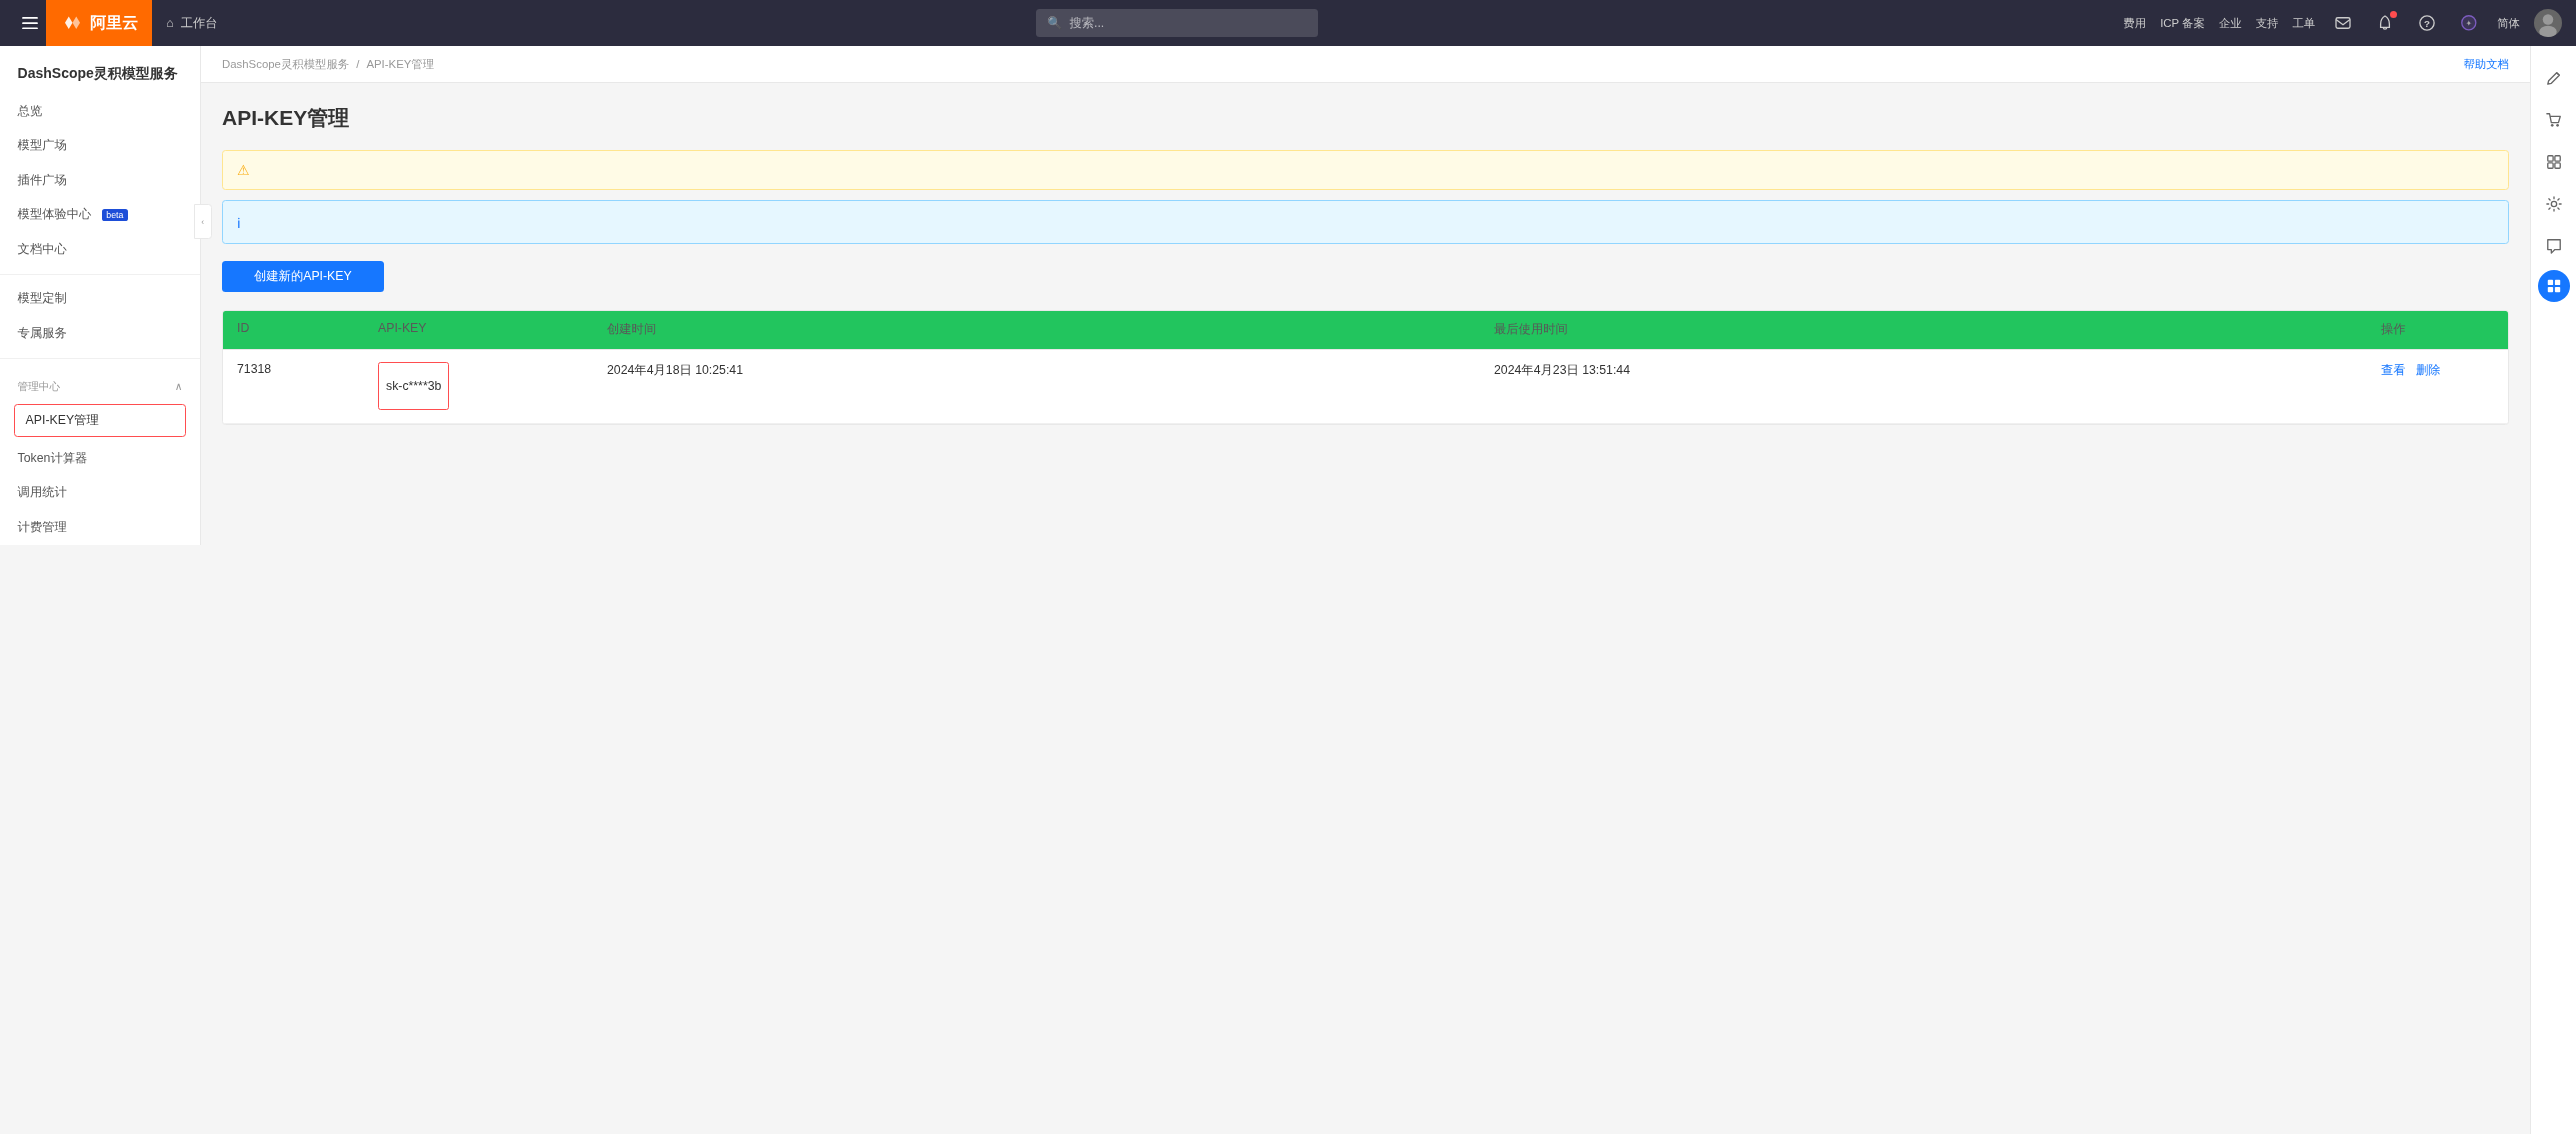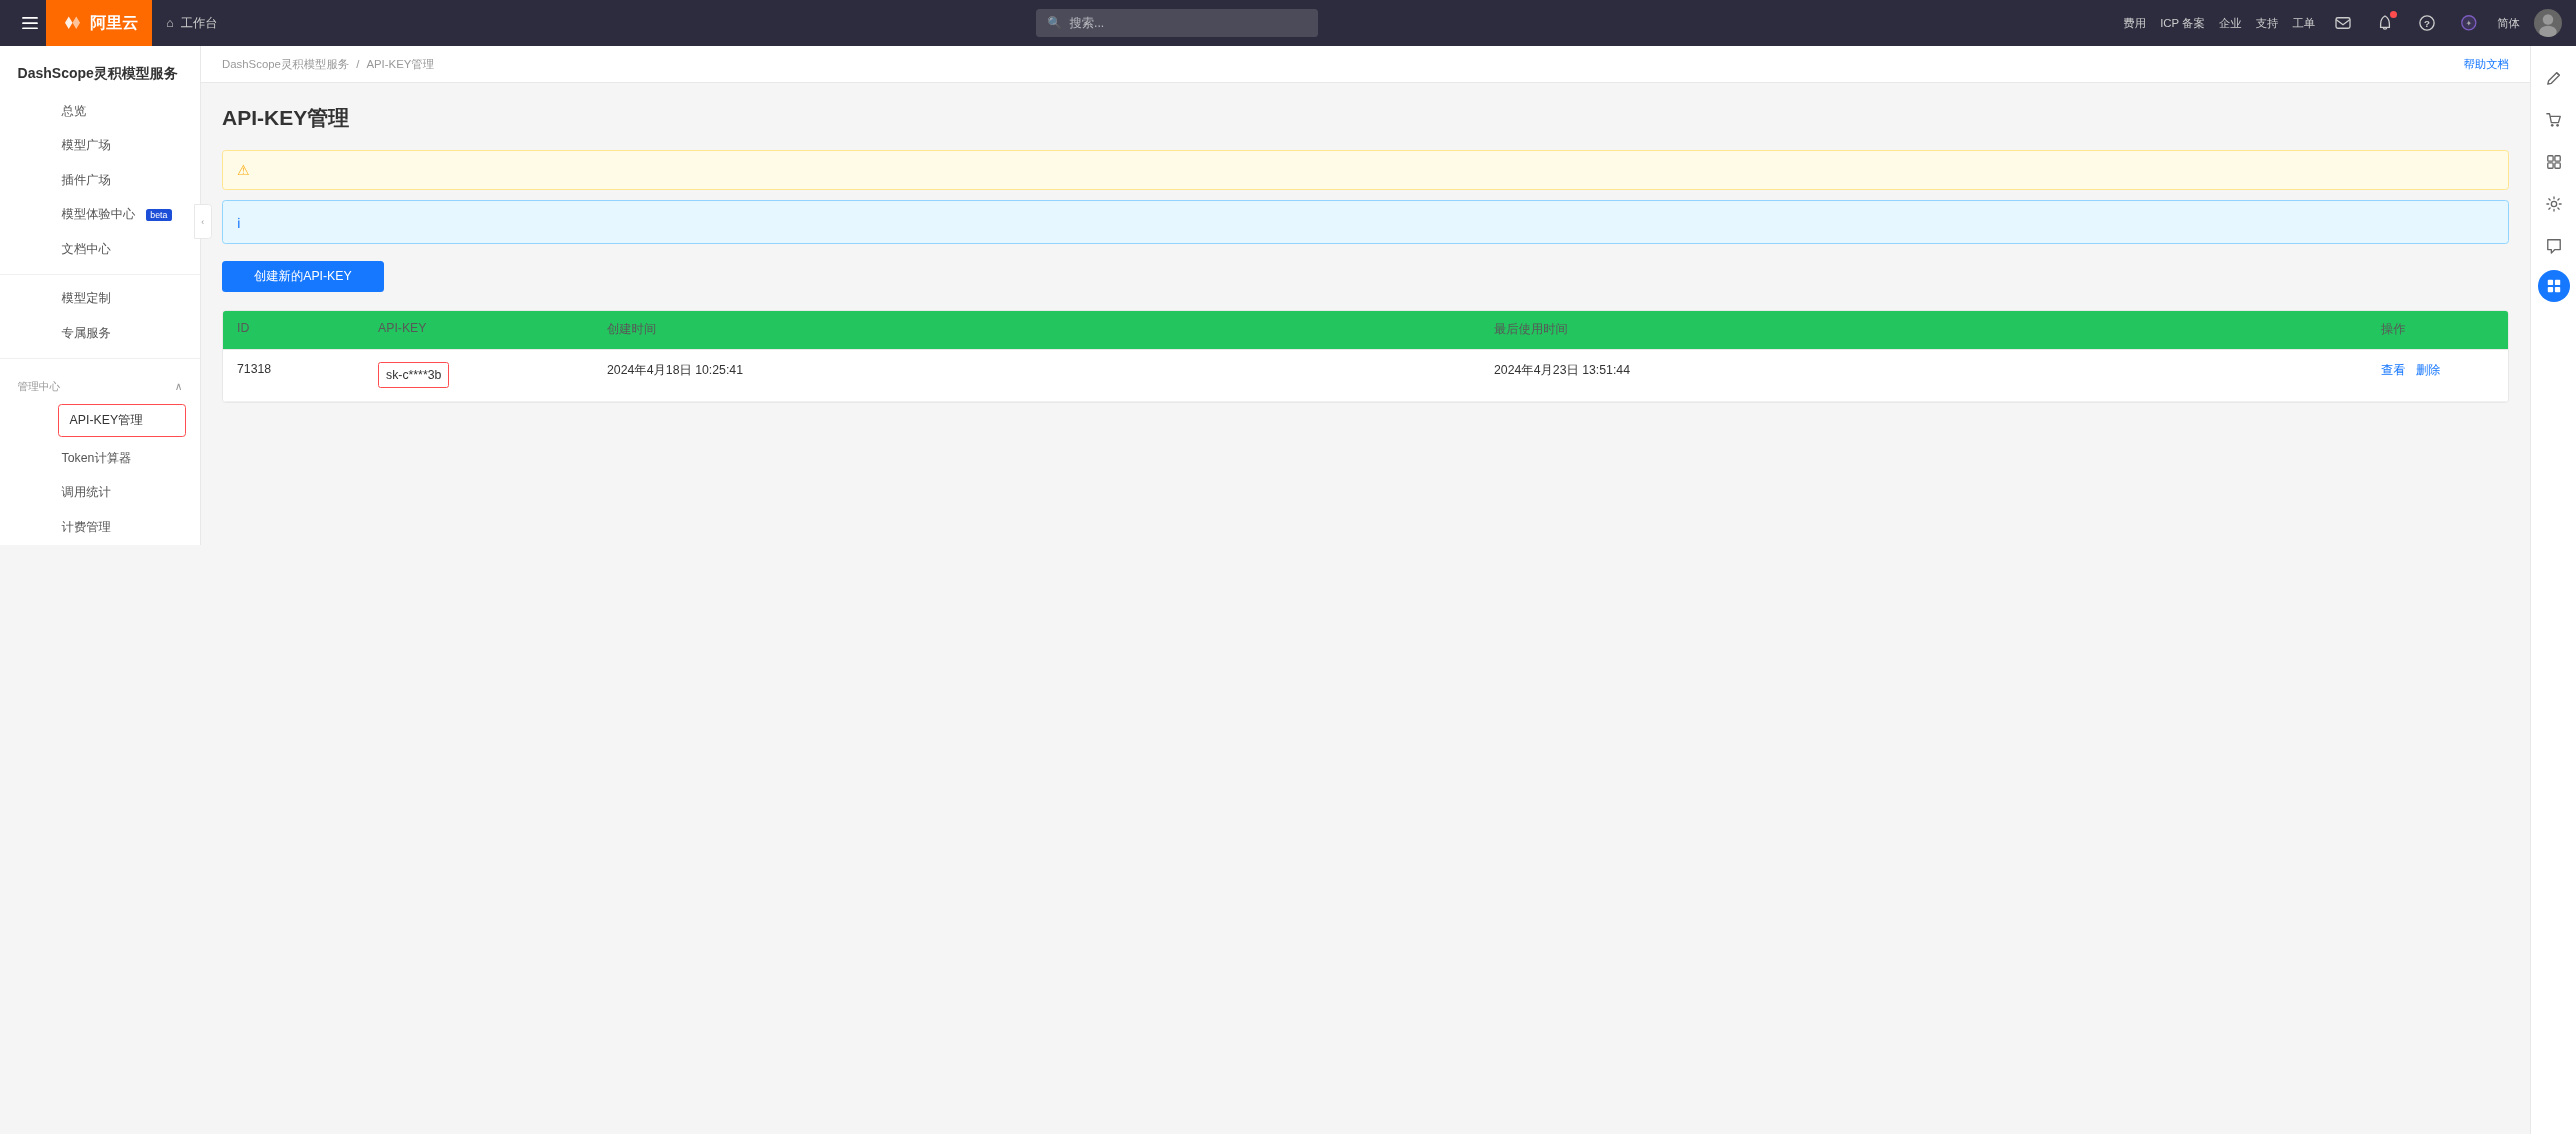--- a/index.html
+++ b/index.html
@@ -25,21 +25,21 @@
     .badge { position: absolute; top: 1.8px; right: 1.8px; width: 7px; height: 7px; background: #ff4d4f; border-radius: 50%; }
     .avatar { width: 28px; height: 28px; border-radius: 50%; background: #666; cursor: pointer; overflow: hidden; display: flex; align-items: center; justify-content: center; }
 
     
     .main-layout { display: flex; flex: 1; overflow: hidden; }
 
     
     .sidebar { width: 201px; background: #fff; border-right: 0.9px solid #e8e8e8; display: flex; flex-direction: column; overflow-y: auto; flex-shrink: 0; }
     .sidebar-title { padding: 17.6px 17.6px 10.6px; font-size: 14px; font-weight: bold; color: #333; line-height: 1.4; }
     .sidebar-menu { flex: 1; }
-    .sidebar-item { padding: 8.8px 17.6px; cursor: pointer; color: #555; font-size: 12.3px; display: flex; align-items: center; gap: 7px; margin-left: 44px; }
+    .sidebar-item { padding: 8.8px 17.6px; cursor: pointer; color: #555; font-size: 12.3px; display: flex; align-items: center; gap: 7px; }
     .sidebar-item.active-outline { border: 1.8px solid #ff4d4f; border-radius: 3.5px; color: #333; background: #fff; }
     .sidebar-section-title { padding: 14px 17.6px 7px; font-size: 10.6px; color: #999; display: flex; align-items: flex-start; justify-content: space-between; }
     .sidebar-section-title .chevron { font-size: 10.6px; }
     .beta-badge { background: #1d4ed8; color: #fff; font-size: 8.8px; padding: 0.9px 4.4px; border-radius: 2.6px; margin-left: 3.5px; }
     .sidebar-divider { height: 0.9px; background: #f0f0f0; margin: 7px 0; }
     .sidebar-wrapper { position: relative; }
 
     
     .content-area { flex: 1; overflow-y: auto; background: #f5f5f5; }
     .content-header { display: flex; align-items: center; justify-content: space-between; padding: 10.6px 21px; background: #fff; border-bottom: 0.9px solid #e8e8e8; }
@@ -58,21 +58,21 @@
 
     .create-btn { background: #1677ff; color: #fff; border: none; border-radius: 3.5px; padding: 7px 32px; font-size: 12.3px; cursor: pointer; margin-bottom: 17.6px; }
 
     
     .table-wrapper { background: #fff; border: 0.9px solid #e8e8e8; border-radius: 3.5px; overflow: hidden; }
     .table-header-row { display: grid; grid-template-columns: 141px 229px 1fr 1fr 141px; background: #22c55e; border-bottom: 0.9px solid #e8e8e8; }
     .table-data-row { display: grid; grid-template-columns: 141px 229px 1fr 1fr 141px; border-bottom: 0.9px solid #f0f0f0; }
     .table-cell { padding: 12.3px 14px; font-size: 12.3px; color: #333; }
     .table-header-cell { padding: 10.6px 14px; font-size: 12.3px; color: #595959; font-weight: 500; }
     .table-cell.api-key-cell { position: relative; }
-    .api-key-highlight { border: 1.8px solid #ff4d4f; border-radius: 2.6px; padding: 5px 7px; display: inline-block; background: #fff; }
+    .api-key-highlight { border: 1.8px solid #ff4d4f; border-radius: 2.6px; padding: 16px 7px; display: inline-block; background: #fff; }
     .table-cell.actions a { color: #1677ff; cursor: pointer; margin-right: 7px; text-decoration: none; }
     .table-cell.actions .delete { color: #1677ff; }
 
     
     .right-sidebar { width: 46px; background: #fff; border-left: 0.9px solid #e8e8e8; display: flex; flex-direction: column; align-items: center; padding-top: 14px; gap: 7px; flex-shrink: 0; }
     .right-icon-btn { width: 35px; height: 35px; display: flex; align-items: center; justify-content: center; cursor: pointer; color: #666; border-radius: 3.5px; font-size: 16px; }
     .right-icon-btn.active { background: #1677ff; color: #fff; border-radius: 50%; }
     .collapse-toggle { position: absolute; right: -10.6px; top: 158px; z-index: 20; width: 17.6px; height: 35px; background: #fff; border: 0.9px solid #e8e8e8; border-radius: 0 3.5px 3.5px 0; display: flex; align-items: center; justify-content: center; cursor: pointer; color: #999; font-size: 8.8px; }
   </style>
 </head>

